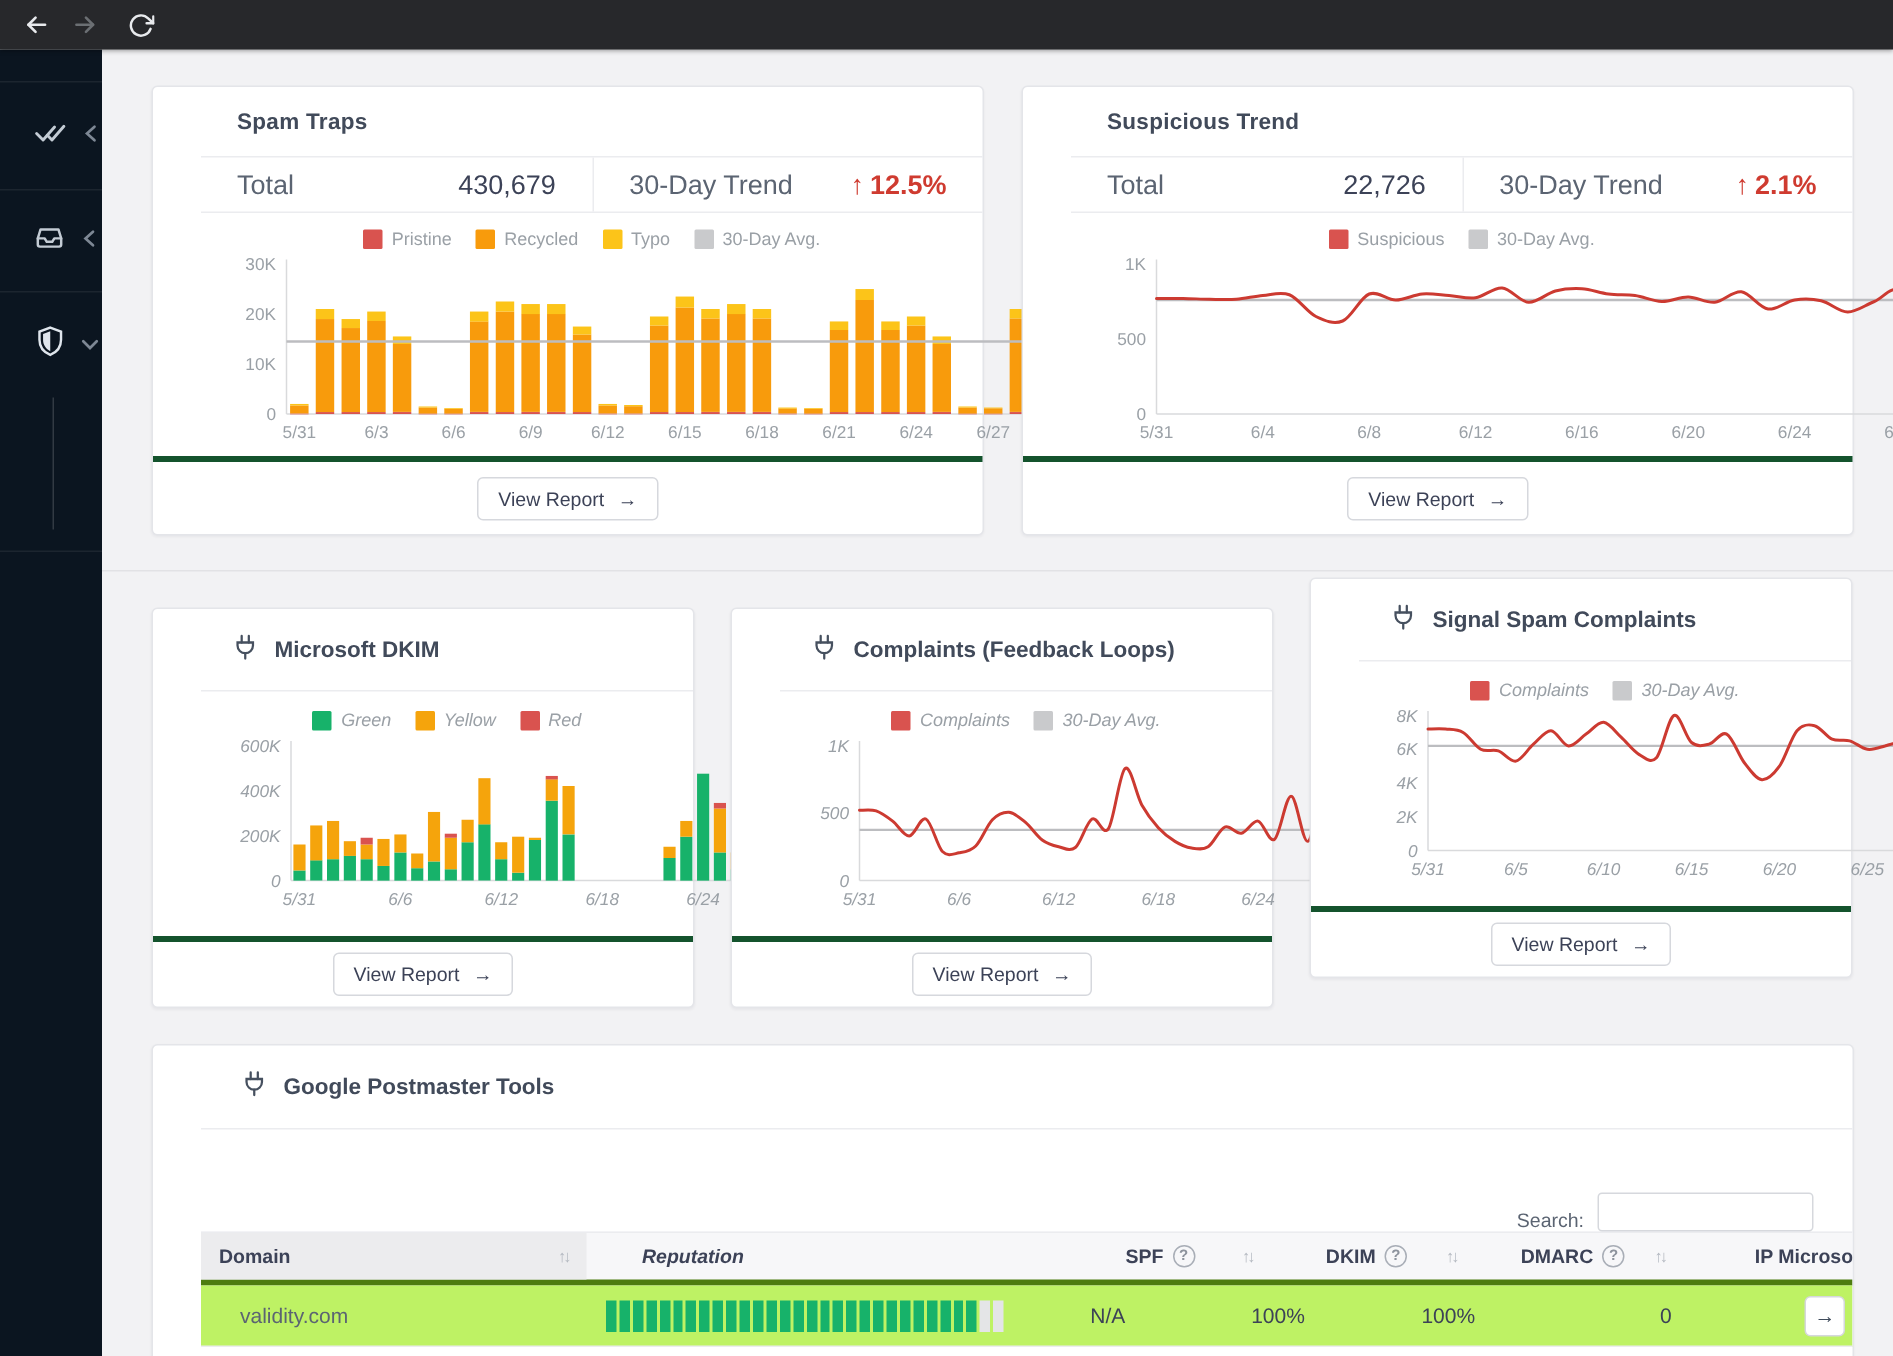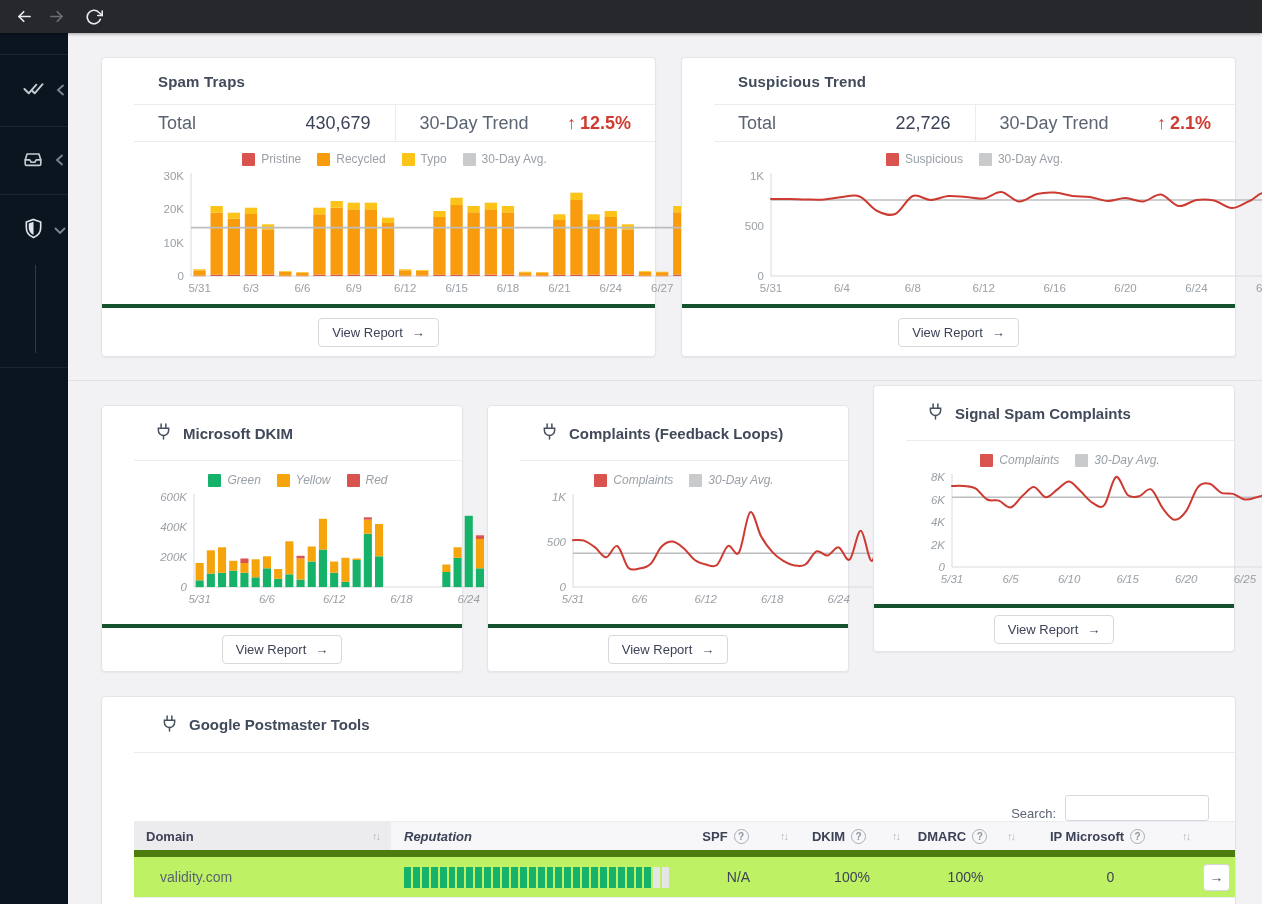--- a/index.html
+++ b/index.html
@@ -68,22 +68,22 @@
     border:1px solid #d6d8dd; border-radius:4px; padding:6px 13px; font-size:13px;
     color:#3c4257; cursor:pointer; }
   .btn-report .arr { font-size:13px; color:#3c4257; }
 
   
   .search-row { height:68px; display:flex; align-items:flex-end; justify-content:flex-end;
     padding:0 26px; gap:9px; font-size:13px; color:#5b6472; }
   .search-input { width:144px; height:26px; border:1px solid #d6d8dd; border-radius:3px;
     background:#fff; outline:none; padding:0 8px; font-size:13px; color:#3c4257; }
   .thead, .trow { display:grid; grid-template-columns:257px 290px 115px 112px 115px 175px 1fr; align-items:center; }
-  .thead { height:36px; background:#f7f7f9; border-top:1px solid #ebecef; border-bottom:7px solid #4d7c0f;
-    font-size:13px; font-weight:700; color:#3c4257; }
+  .thead { height:36px; background:#f7f7f9; border-top:1px solid #ebecef; border-bottom:4px solid #4d7c0f;
+    font-size:13px; font-weight:700; color:#3c4257;gap:24px; }
   .th-domain { background:#ececee; height:100%; display:flex; align-items:center;
     justify-content:space-between; padding:0 12px; cursor:pointer; }
   .th-rep { padding-left:13px;font-style:italic; }
   .th-c { position:relative; height:100%; display:flex; align-items:center; justify-content:center;
     padding-right:26px; gap:6px; cursor:pointer; }
   .q { width:15px; height:15px; border:1px solid #a9aeb7; border-radius:50%; font-size:10px;
     font-weight:700; color:#8d939d; display:inline-flex; align-items:center; justify-content:center;
     flex:none; cursor:pointer; }
   .sort { color:#b3b8c0; font-size:11px; letter-spacing:-2px; font-weight:400; cursor:pointer; }
   .th-c .sort { position:absolute; right:9px; }

